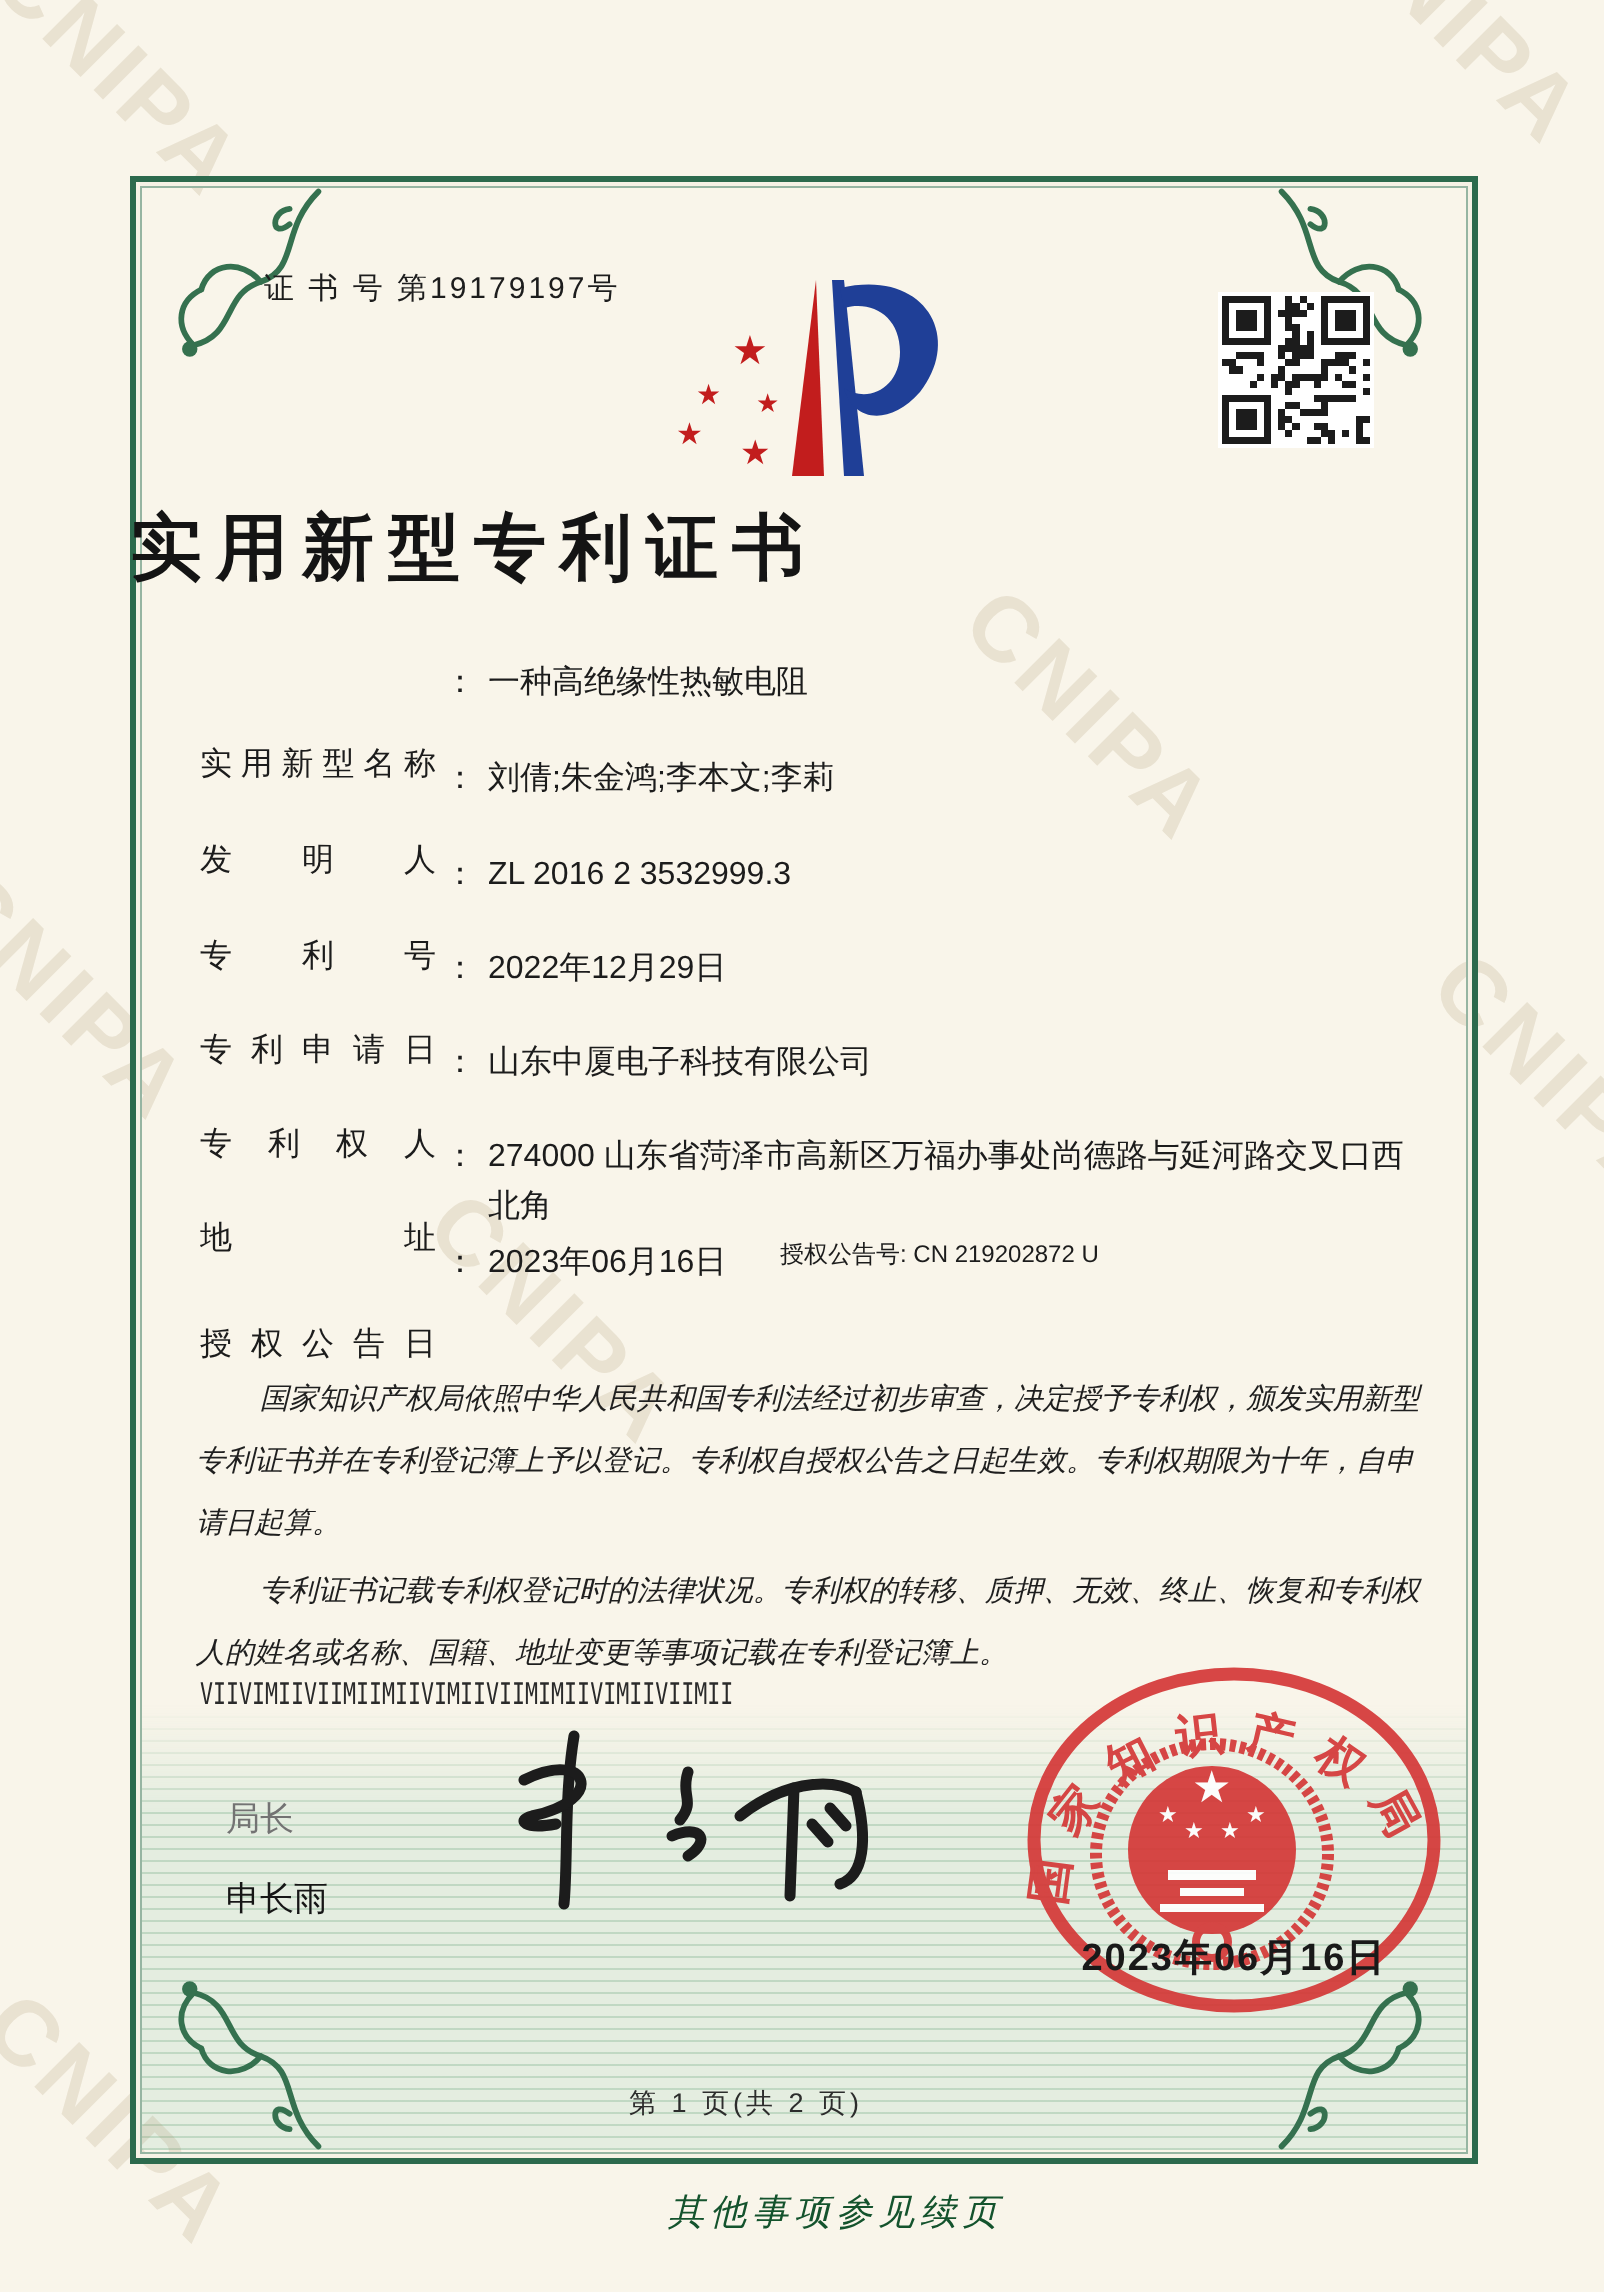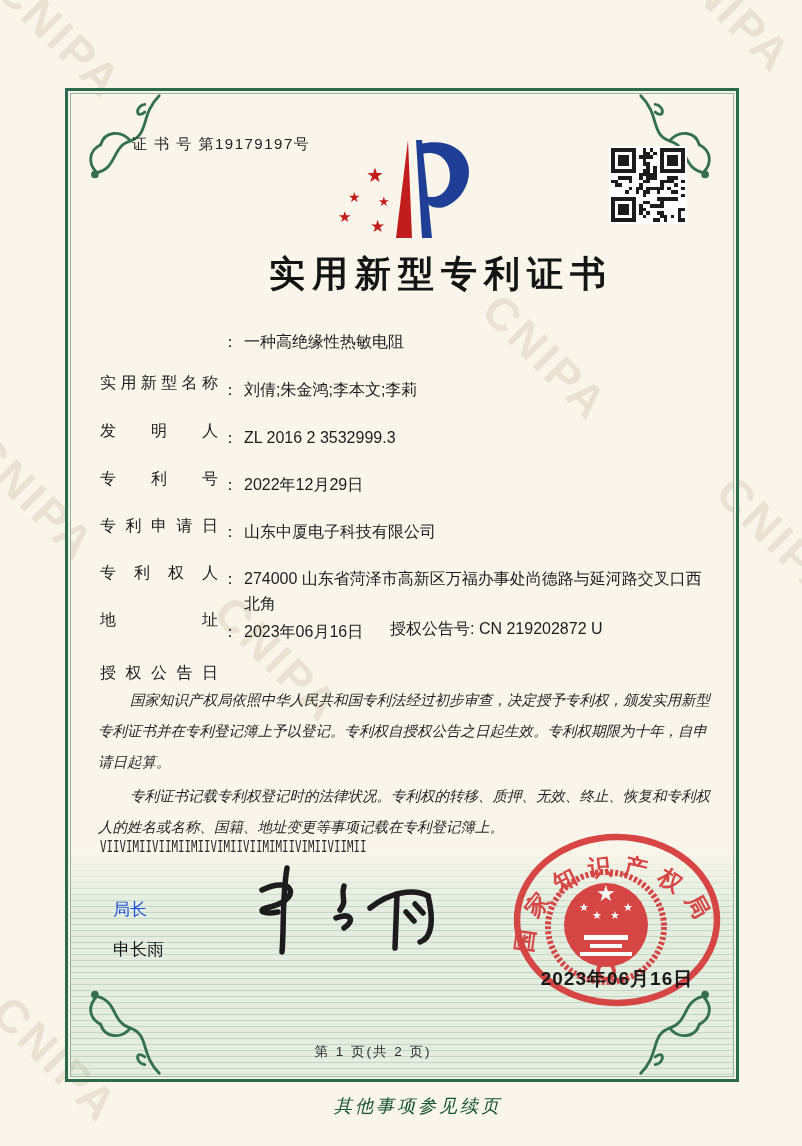--- a/index.html
+++ b/index.html
@@ -46,45 +46,43 @@
     z-index:0;
   }
   .certno{
     position:absolute;left:132px;top:135px;
     font-size:15px;letter-spacing:1.5px;color:#1d1d1d;z-index:4;
   }
   .logo{position:absolute;left:336px;top:134px;z-index:4;}
   .qr{position:absolute;left:609px;top:146px;z-index:4;background:#fff;padding:2px;}
   .title{
     position:absolute;left:65px;top:250px;width:668px;
-    text-align:center;
     font-family:"Liberation Serif", serif;
     font-weight:bold;font-size:36px;letter-spacing:7px;color:#141414;
     z-index:4;
-    margin-left:42px;
   }
   .fieldrow{position:absolute;left:100px;z-index:4;font-size:16px;line-height:25px;color:#1c1c1c;}
   .flabel{display:inline-block;width:118px;text-align:justify;text-align-last:justify;vertical-align:top;margin-top:41px;}
   .fcolon{display:inline-block;vertical-align:top;padding:0 6px 0 4px;}
   .fvalue{display:inline-block;max-width:472px;vertical-align:top;}
-  .pubno{position:absolute;left:390px;top:619px;z-index:4;font-size:16px;color:#1c1c1c;}
+  .pubno{position:absolute;left:390px;top:619px;z-index:4;font-size:12px;color:#1c1c1c;}
   .paras{
     position:absolute;left:98px;top:658px;width:618px;z-index:4;
     font-family:Liberation Mono, monospace;font-style:italic;
     font-size:14.5px;line-height:31px;color:#1f1f1f;margin-top:28px;
   }
   .paras p{margin:0 0 3px 0;text-indent:2.2em;}
   .barcode{
     position:absolute;left:100px;top:838px;z-index:4;
     font-family:"DejaVu Sans Mono", monospace;
     font-size:15px;color:#2a2a2a;letter-spacing:0;
     transform:scaleX(0.72);transform-origin:left top;
     white-space:nowrap;
   }
-  .sig-title{position:absolute;left:113px;top:898px;font-size:17px;color:#1d4ed8;z-index:4;}
+  .sig-title{position:absolute;left:113px;top:898px;font-size:17px;color:#737373;z-index:4;}
   .sig-name{position:absolute;left:113px;top:938px;font-size:17px;color:#161616;z-index:4;}
   .signature{position:absolute;left:232px;top:860px;z-index:4;}
   .seal{position:absolute;left:510px;top:831px;z-index:5;}
   .seal-date{
     position:absolute;left:510px;top:966px;width:214px;text-align:center;
     font-size:19px;font-weight:600;color:#191919;z-index:6;letter-spacing:1px;
   }
   .page-indicator{
     position:absolute;left:65px;top:1043px;width:616px;text-align:center;
     font-size:13.5px;color:#2c2c2c;z-index:4;letter-spacing:2px;

